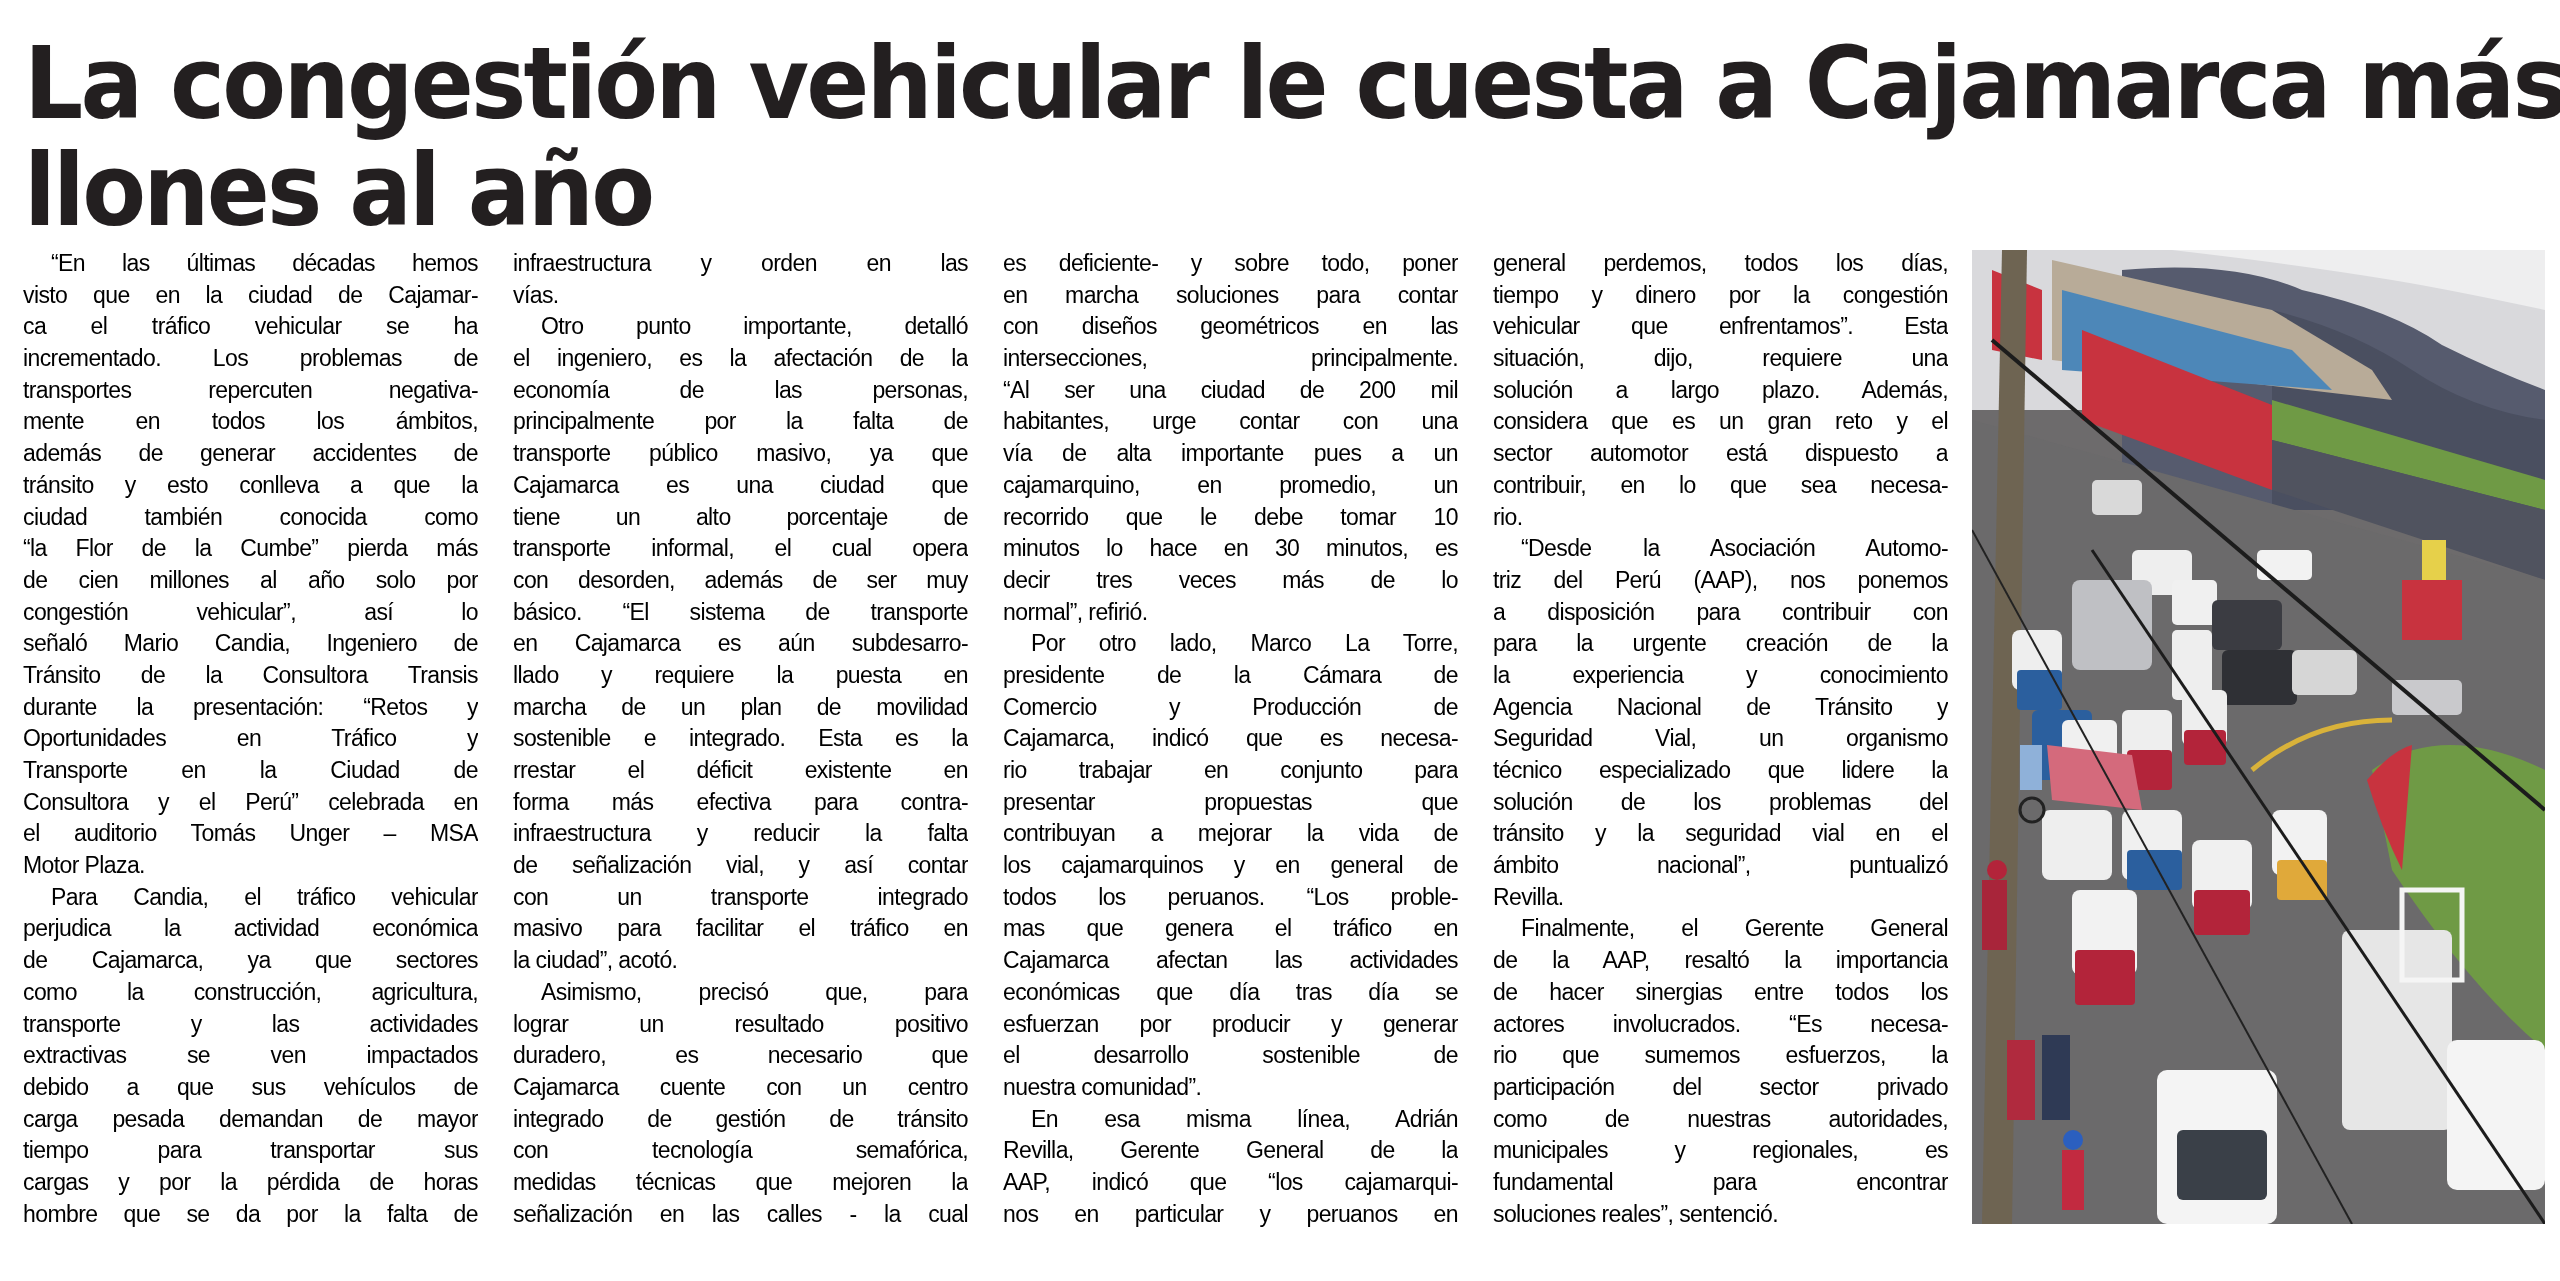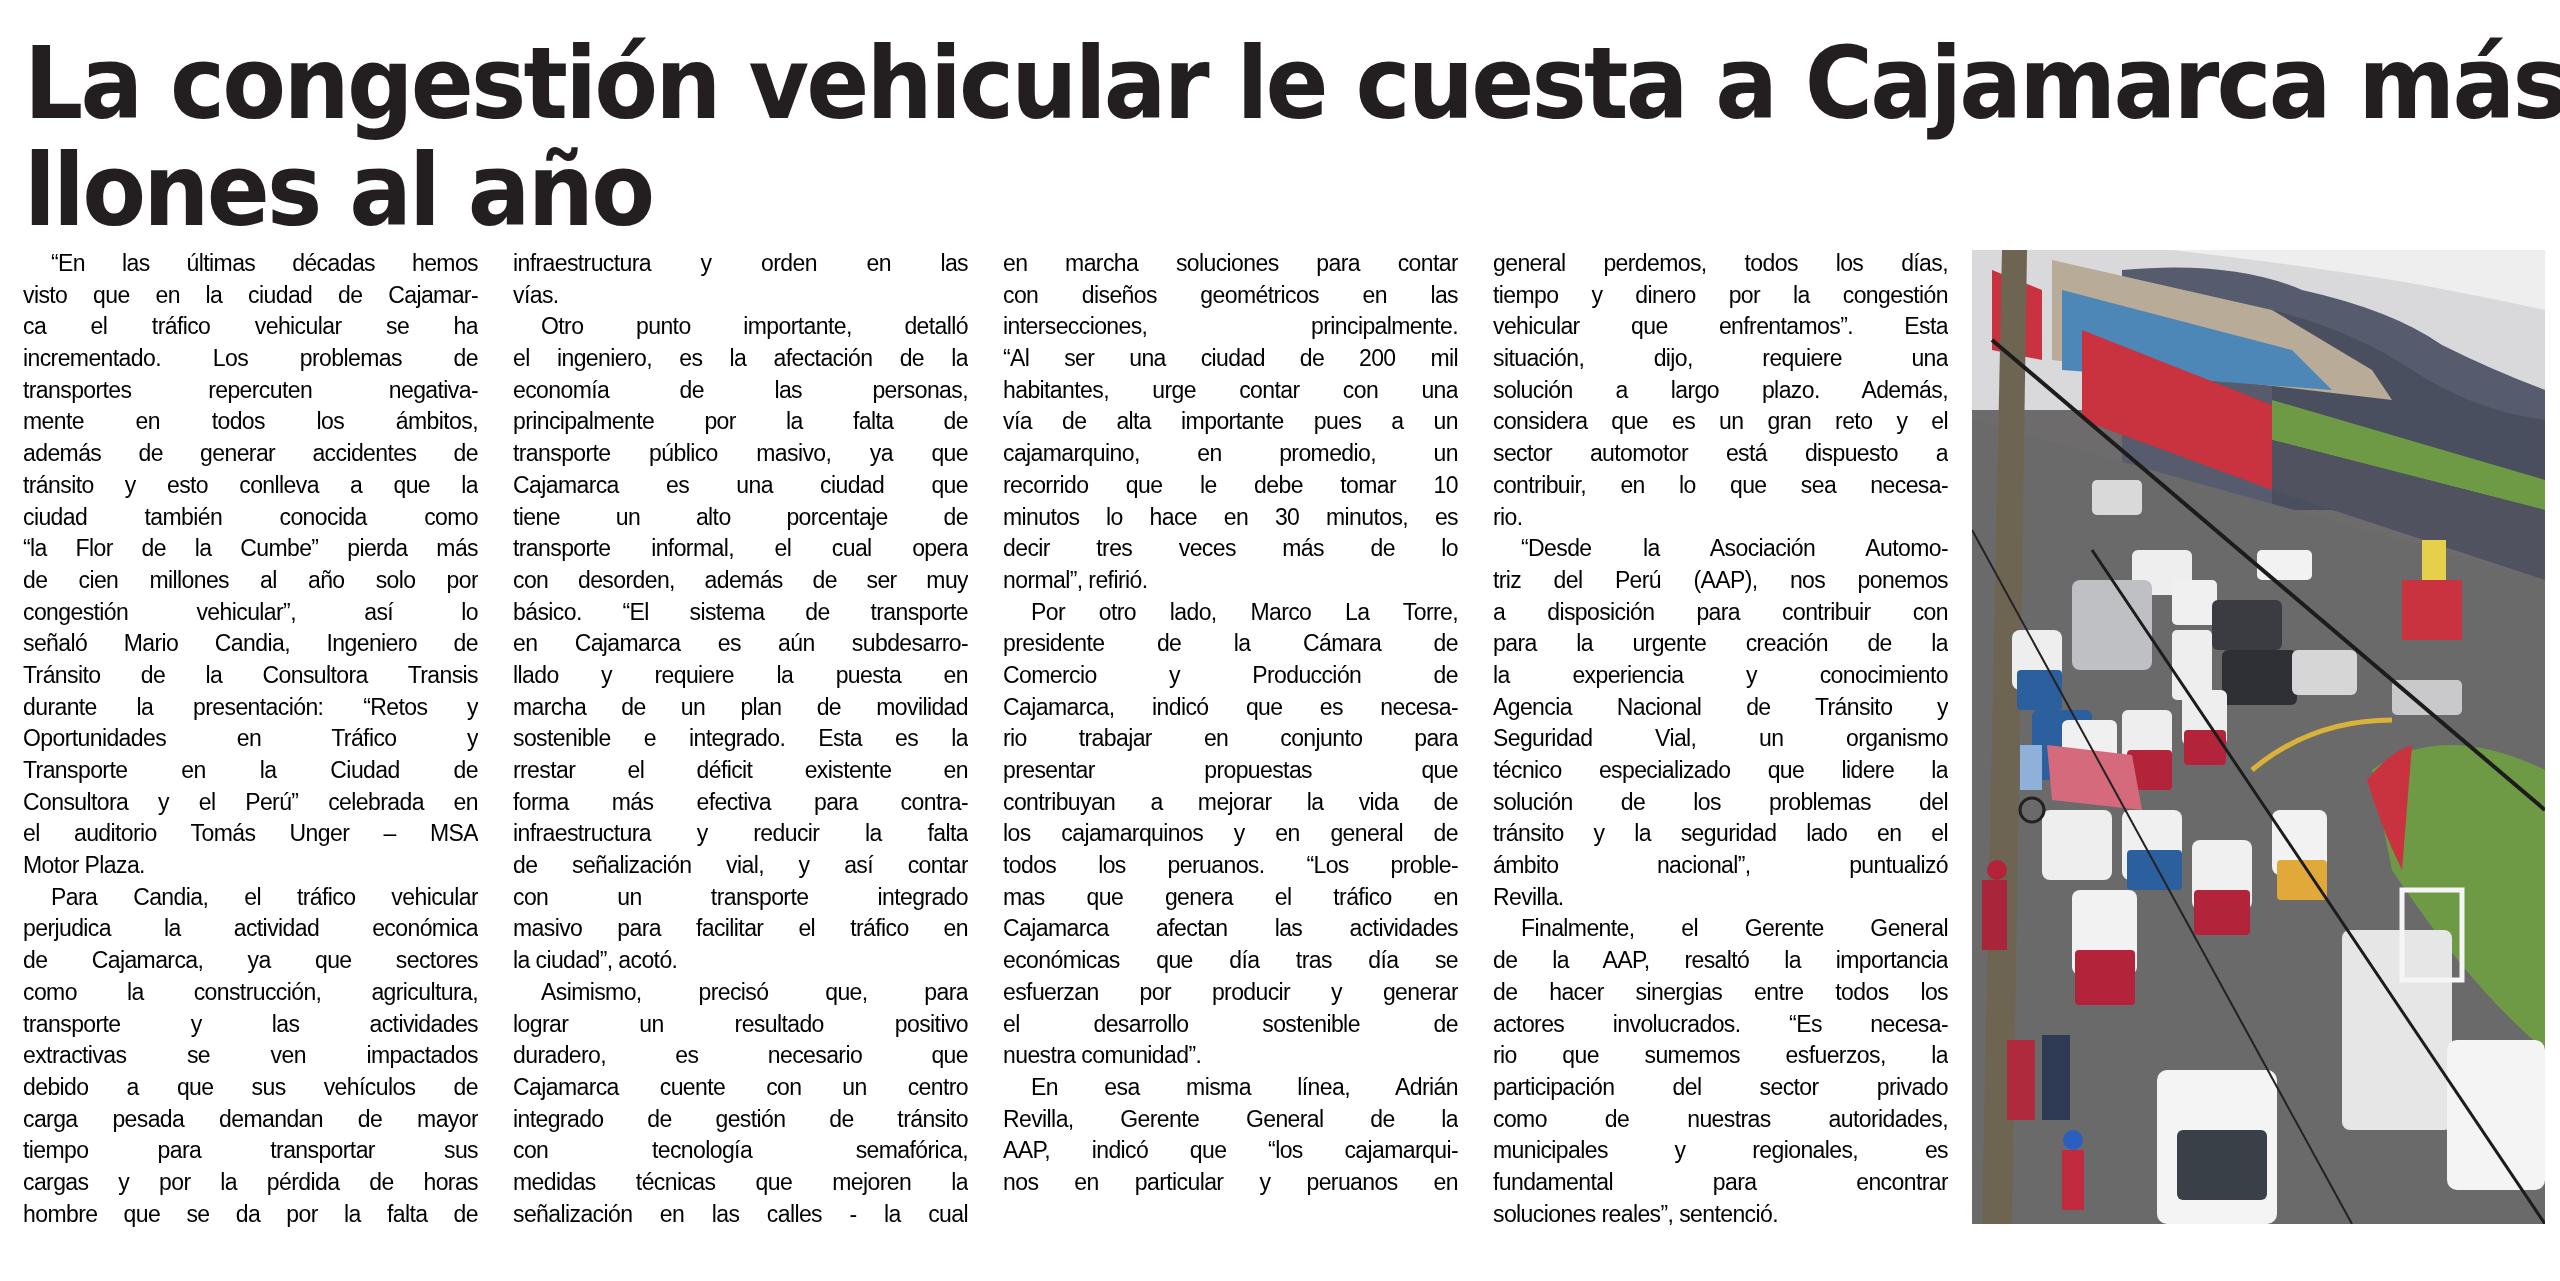--- a/index.html
+++ b/index.html
@@ -97,20 +97,21 @@
     <span class="line indent">Asimismo, precisó que, para</span>
     <span class="line">lograr un resultado positivo</span>
     <span class="line">duradero, es necesario que</span>
     <span class="line">Cajamarca cuente con un centro</span>
     <span class="line">integrado de gestión de tránsito</span>
     <span class="line">con tecnología semafórica,</span>
     <span class="line">medidas técnicas que mejoren la</span>
     <span class="line">señalización en las calles - la cual</span>
   </div>
 <div class="column col3">
+    <span class="line">es deficiente- y sobre todo, poner</span>
     <span class="line">en marcha soluciones para contar</span>
     <span class="line">con diseños geométricos en las</span>
     <span class="line">intersecciones, principalmente.</span>
     <span class="line">“Al ser una ciudad de 200 mil</span>
     <span class="line">habitantes, urge contar con una</span>
     <span class="line">vía de alta importante pues a un</span>
     <span class="line">cajamarquino, en promedio, un</span>
     <span class="line">recorrido que le debe tomar 10</span>
     <span class="line">minutos lo hace en 30 minutos, es</span>
     <span class="line">decir tres veces más de lo</span>
@@ -147,21 +148,21 @@
     <span class="line last">rio.</span>
     <span class="line indent">“Desde la Asociación Automo-</span>
     <span class="line">triz del Perú (AAP), nos ponemos</span>
     <span class="line">a disposición para contribuir con</span>
     <span class="line">para la urgente creación de la</span>
     <span class="line">la experiencia y conocimiento</span>
     <span class="line">Agencia Nacional de Tránsito y</span>
     <span class="line">Seguridad Vial, un organismo</span>
     <span class="line">técnico especializado que lidere la</span>
     <span class="line">solución de los problemas del</span>
-    <span class="line">tránsito y la seguridad lado en el</span>
+    <span class="line">tránsito y la seguridad vial en el</span>
     <span class="line">ámbito nacional”, puntualizó</span>
     <span class="line last">Revilla.</span>
     <span class="line indent">Finalmente, el Gerente General</span>
     <span class="line">de la AAP, resaltó la importancia</span>
     <span class="line">de hacer sinergias entre todos los</span>
     <span class="line">actores involucrados. “Es necesa-</span>
     <span class="line">rio que sumemos esfuerzos, la</span>
     <span class="line">participación del sector privado</span>
     <span class="line">como de nuestras autoridades,</span>
     <span class="line">municipales y regionales, es</span>

